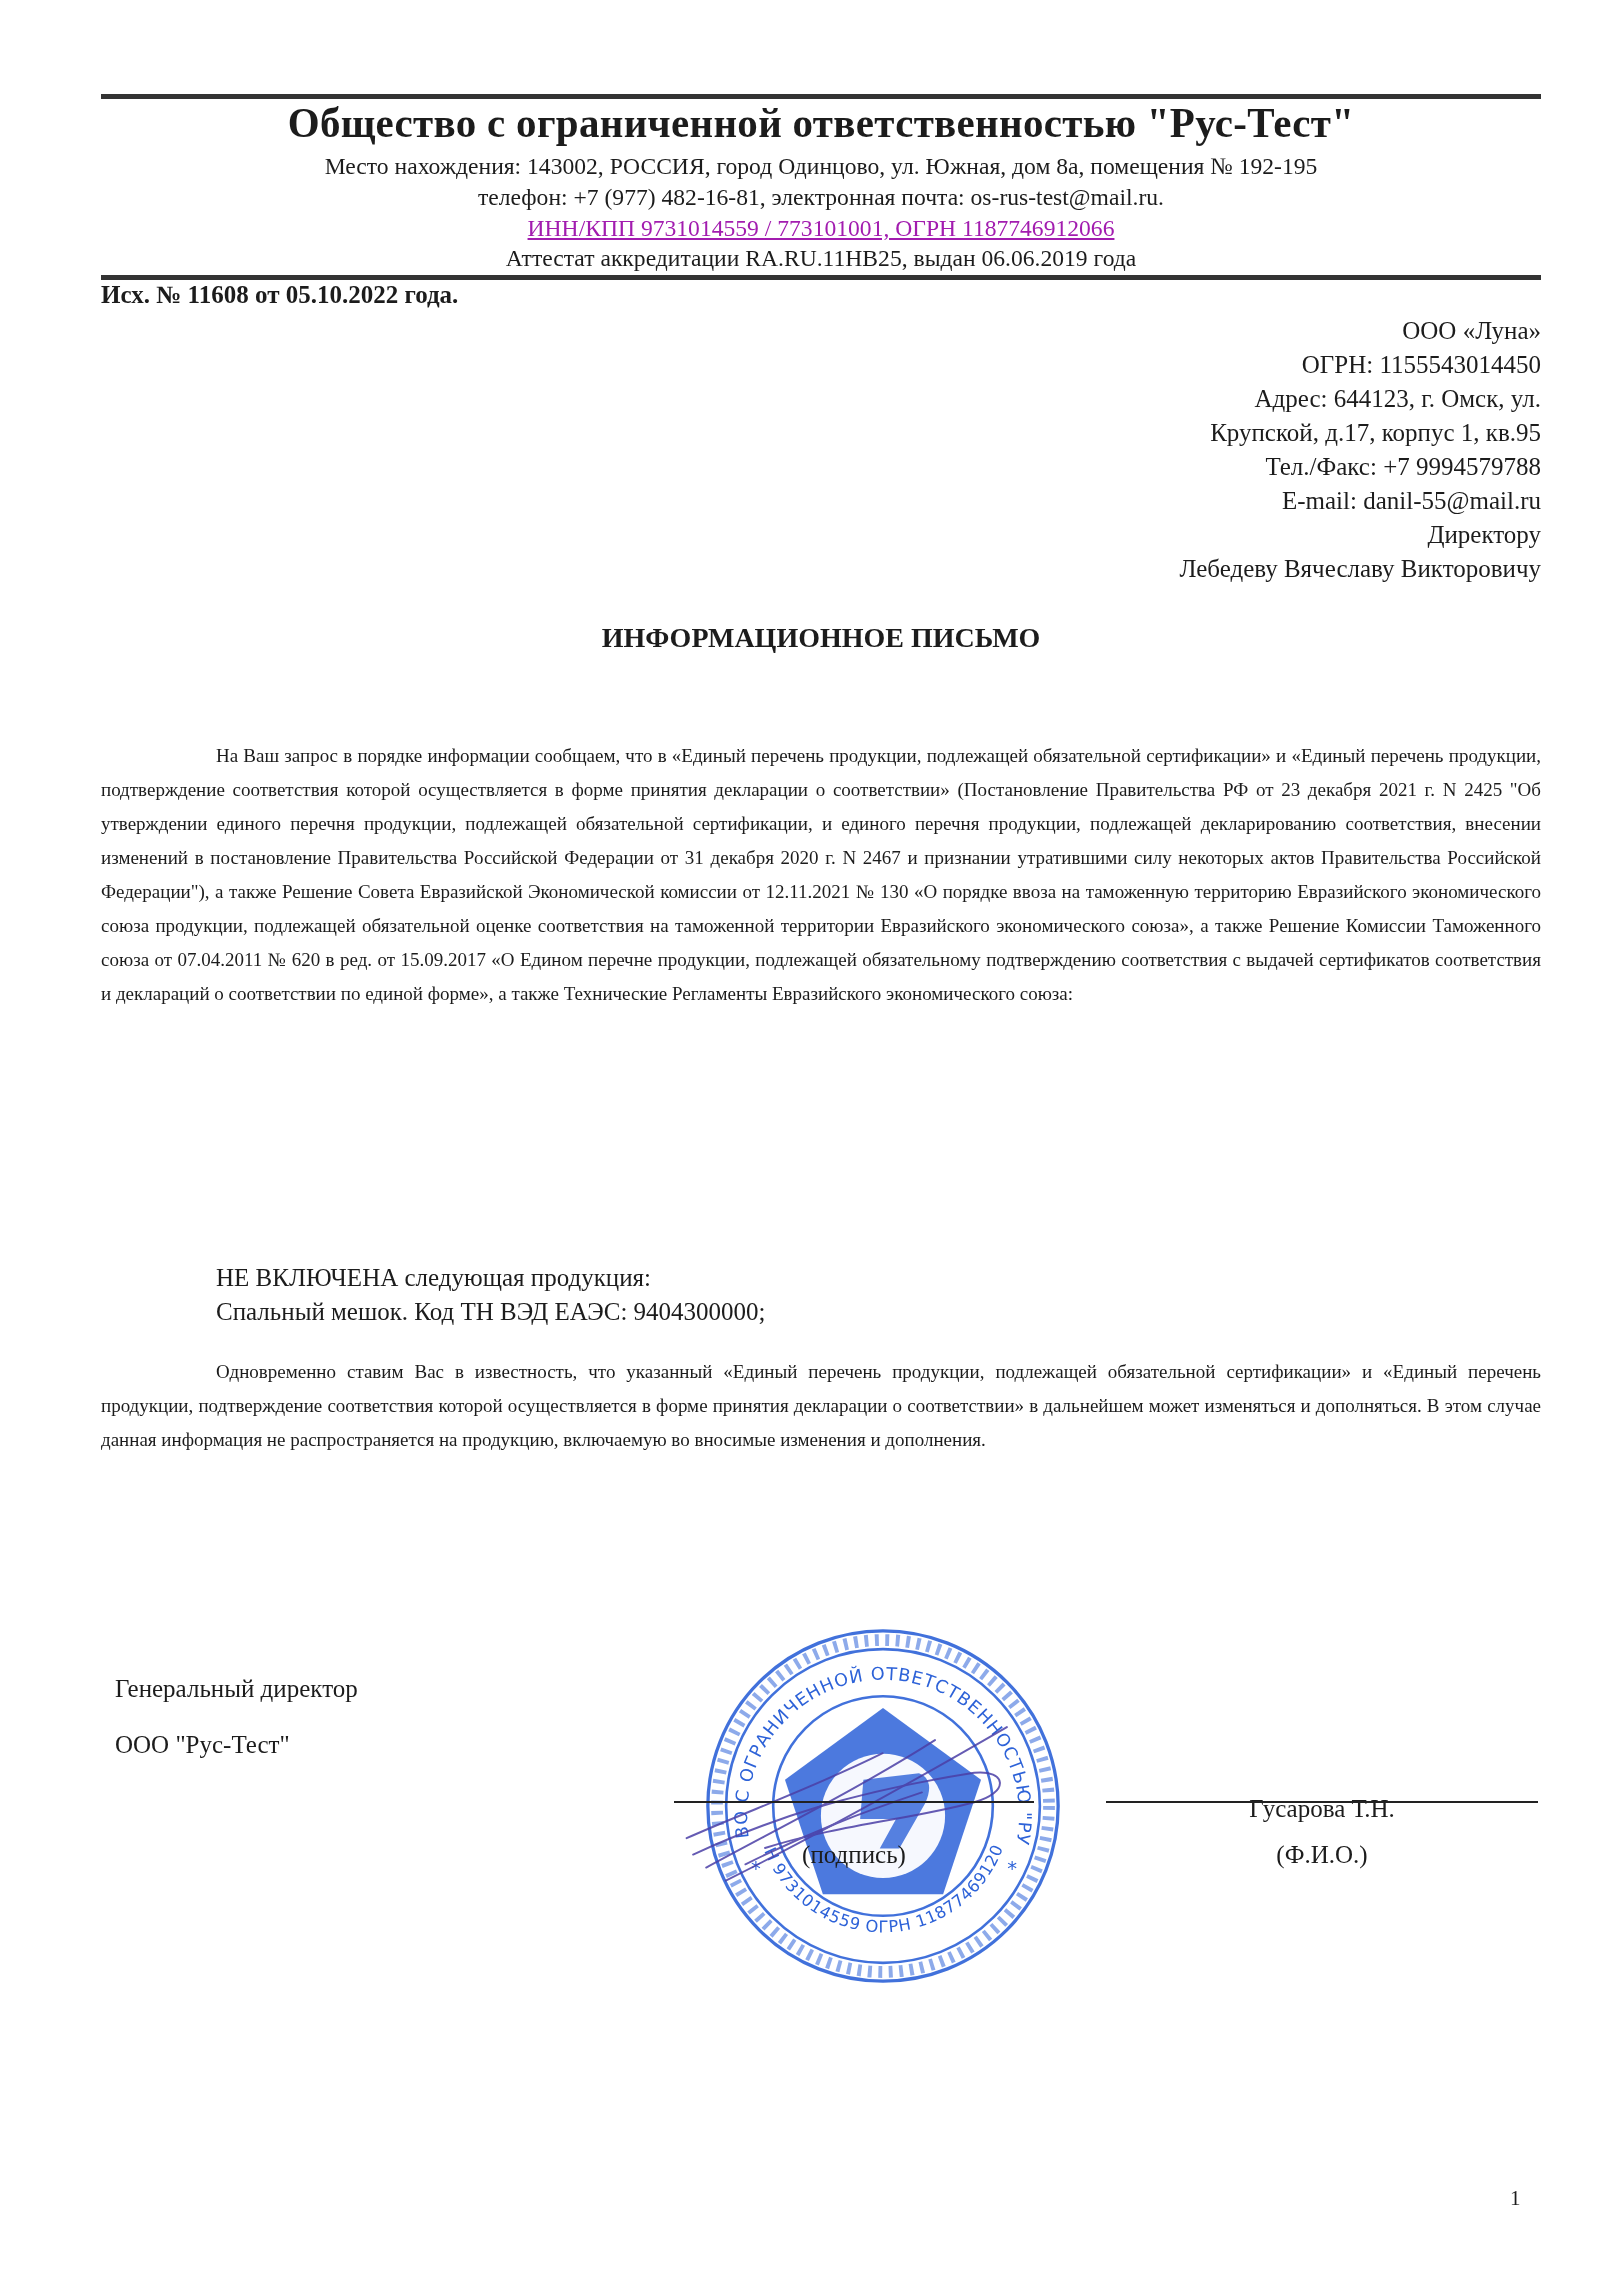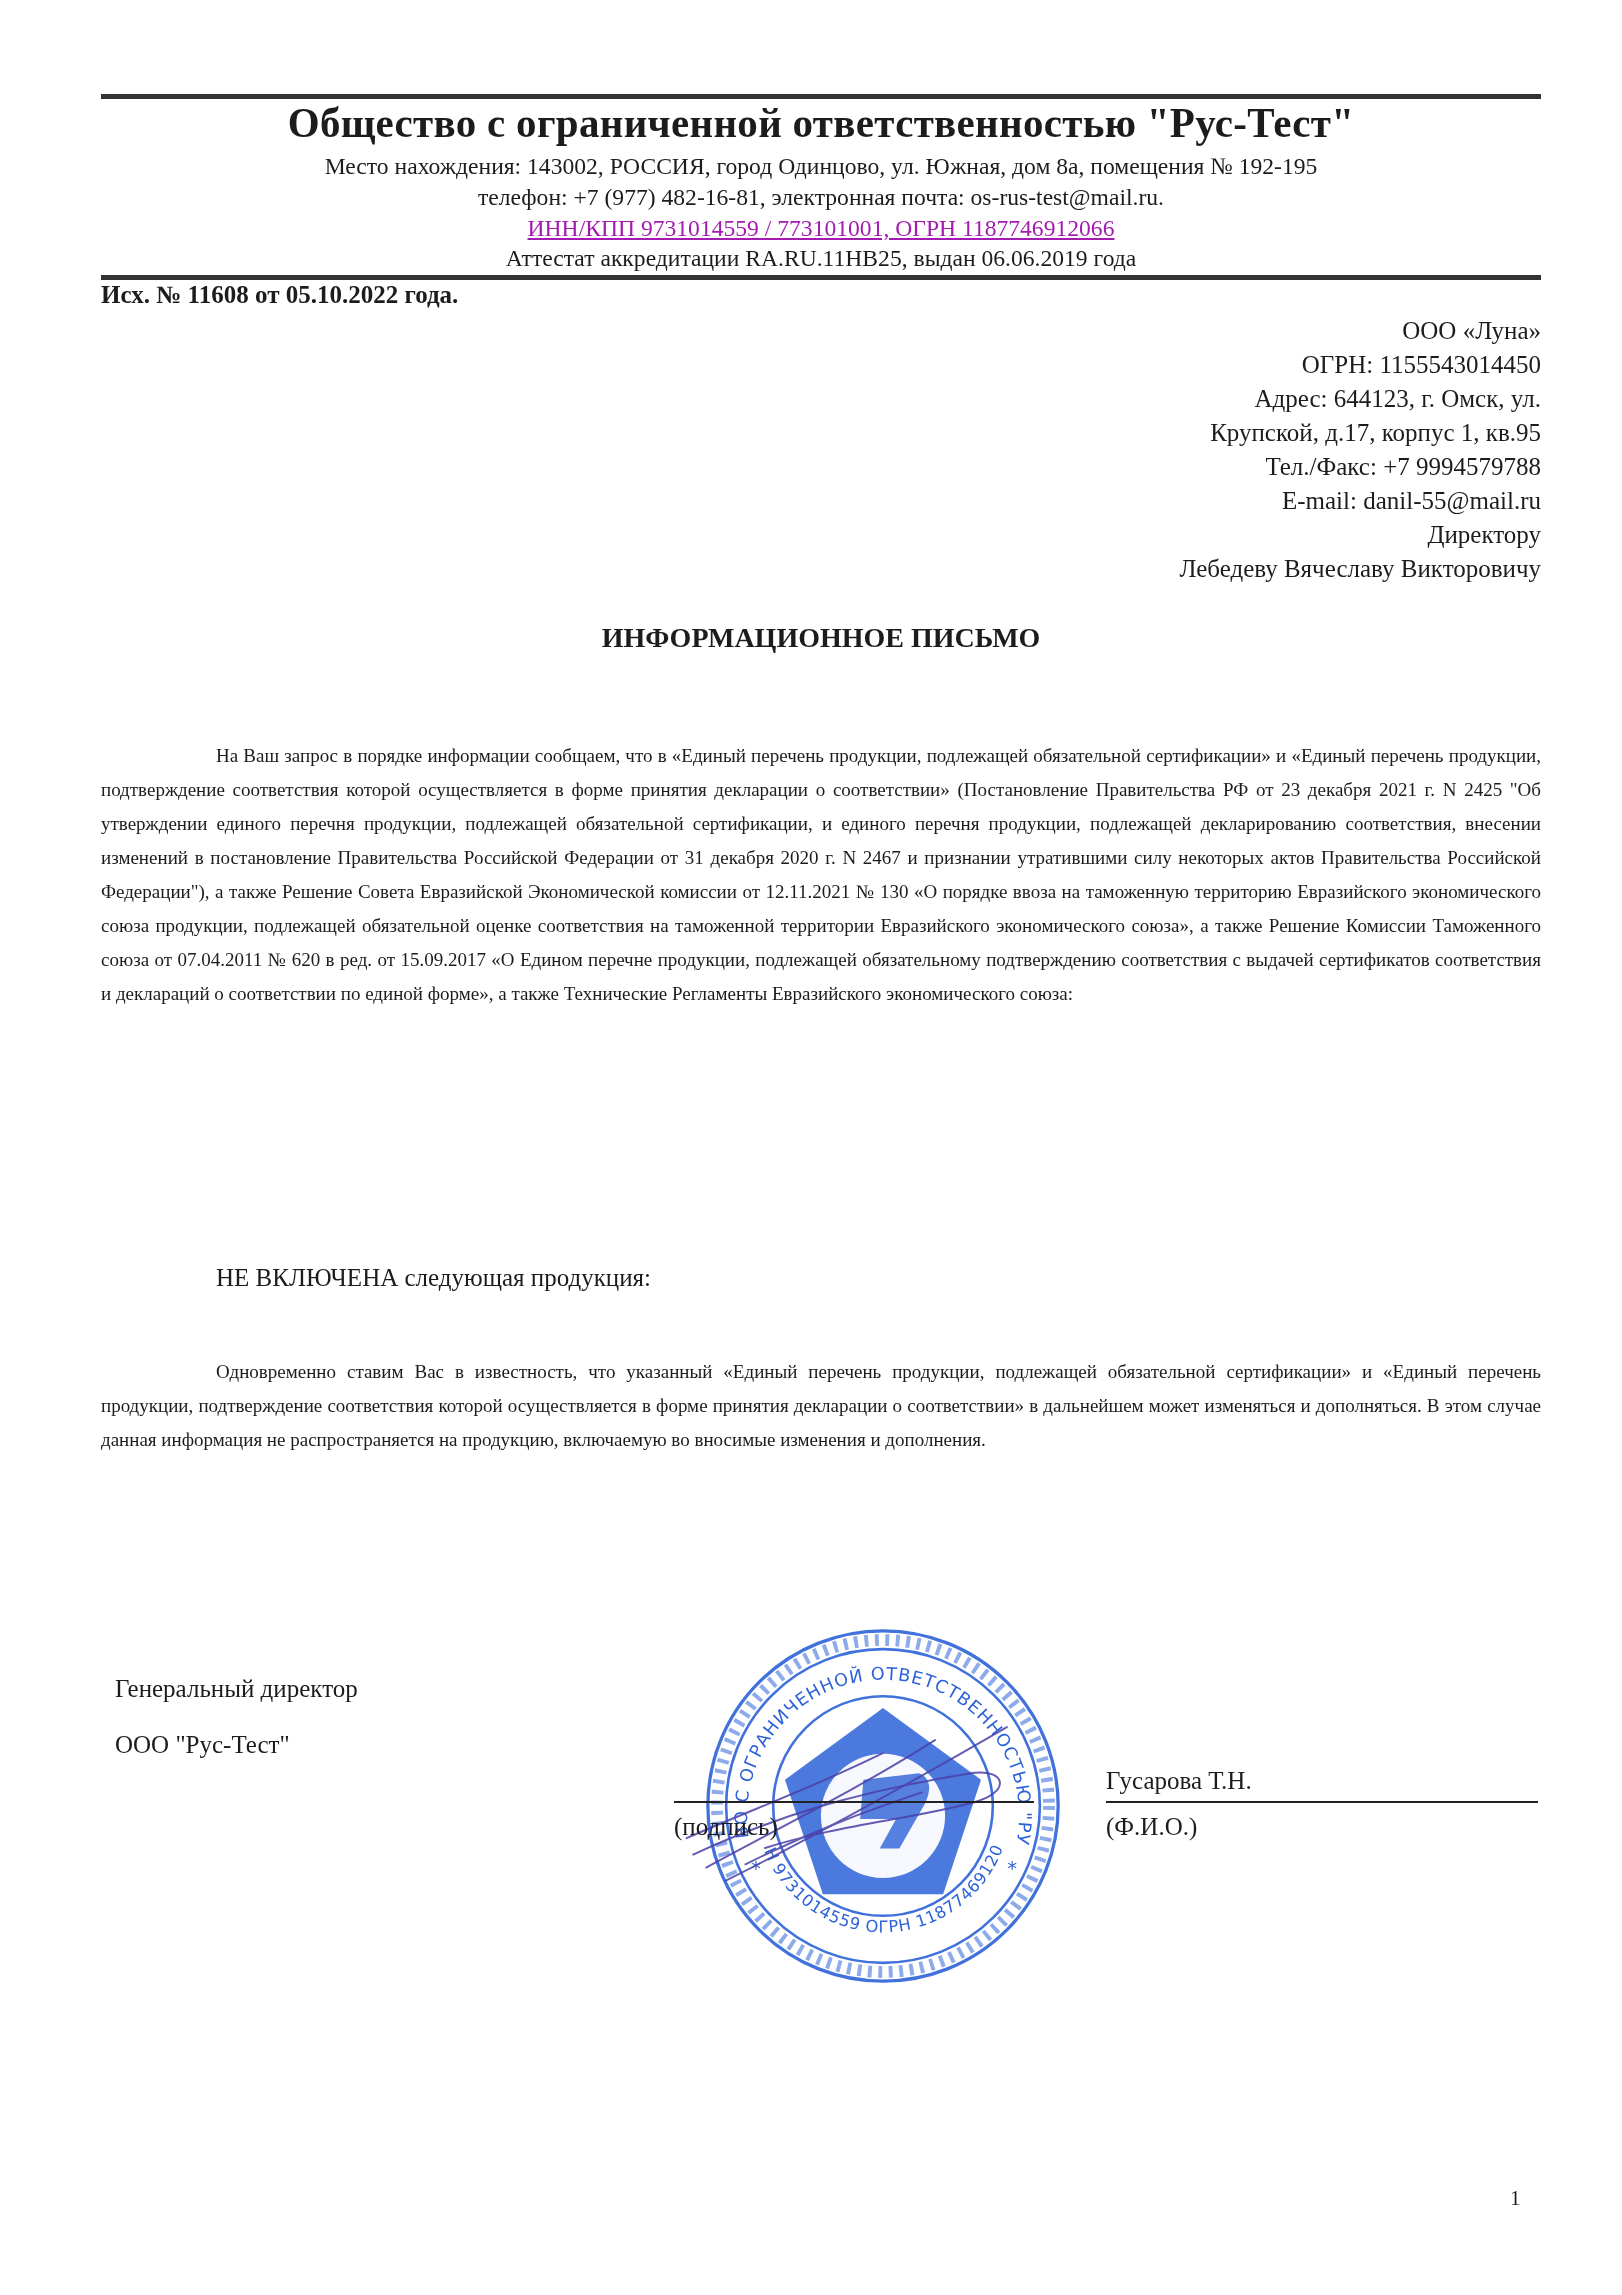--- a/index.html
+++ b/index.html
@@ -13,21 +13,21 @@
   .outgoing { position: absolute; left: 101px; top: 281px; font-size: 25px; font-weight: bold; }
   .recipient { position: absolute; right: 82px; top: 314px; text-align: right; font-size: 25px; line-height: 34px; }
   .doc-title { position: absolute; left: 101px; width: 1440px; top: 622px; text-align: center;
                font-size: 28px; font-weight: bold; }
   .para { position: absolute; left: 101px; width: 1440px; font-size: 19px; line-height: 34px;
           text-align: justify; text-indent: 115px; }
   .list { position: absolute; left: 216px; font-size: 25px; line-height: 34px; }
   .list div { white-space: nowrap; }
   .sig-left { position: absolute; left: 115px; font-size: 25px; }
   .line { position: absolute; height: 2px; background: #222; }
-  .sig-caption { position: absolute; font-size: 25px; text-align: left; }
+  .sig-caption { position: absolute; font-size: 25px; text-align: center; margin-top: 28px; }
   .page-num { position: absolute; left: 1510px; top: 2186px; font-size: 21px; }
   .stamp { position: absolute; left: 700px; top: 1623px; width: 366px; height: 366px; }
   .scribble { position: absolute; left: 667px; top: 1714px; width: 366px; height: 183px; }
 </style>
 </head>
 <body>
 
 <div class="rule" style="top:94px;"></div>
 <div class="hdr-title">Общество с ограниченной ответственностью "Рус-Тест"</div>
 <div class="hdr-line" style="top:152px;">Место нахождения: 143002, РОССИЯ, город Одинцово, ул. Южная, дом 8а, помещения № 192-195</div>
@@ -48,20 +48,21 @@
   <div>Директору</div>
   <div>Лебедеву Вячеславу Викторовичу</div>
 </div>
 
 <div class="doc-title">ИНФОРМАЦИОННОЕ ПИСЬМО</div>
 
 <div class="para" style="top:739px;">На Ваш запрос в порядке информации сообщаем, что в «Единый перечень продукции, подлежащей обязательной сертификации» и «Единый перечень продукции, подтверждение соответствия которой осуществляется в форме принятия декларации о соответствии» (Постановление Правительства РФ от 23 декабря 2021 г. N 2425 "Об утверждении единого перечня продукции, подлежащей обязательной сертификации, и единого перечня продукции, подлежащей декларированию соответствия, внесении изменений в постановление Правительства Российской Федерации от 31 декабря 2020 г. N 2467 и признании утратившими силу некоторых актов Правительства Российской Федерации"), а также Решение Совета Евразийской Экономической комиссии от 12.11.2021 № 130 «О порядке ввоза на таможенную территорию Евразийского экономического союза продукции, подлежащей обязательной оценке соответствия на таможенной территории Евразийского экономического союза», а также Решение Комиссии Таможенного союза от 07.04.2011 № 620 в ред. от 15.09.2017 «О Едином перечне продукции, подлежащей обязательному подтверждению соответствия с выдачей сертификатов соответствия и деклараций о соответствии по единой форме», а также Технические Регламенты Евразийского экономического союза:</div>
 
 <div class="list" style="top:1217px;margin-top:44px;">
   <div>НЕ ВКЛЮЧЕНА следующая продукция:</div>
+  <div>Спальный мешок. Код ТН ВЭД ЕАЭС: 9404300000;</div>
 </div>
 
 <div class="para" style="top:1355px;">Одновременно ставим Вас в известность, что указанный «Единый перечень продукции, подлежащей обязательной сертификации» и «Единый перечень продукции, подтверждение соответствия которой осуществляется в форме принятия декларации о соответствии» в дальнейшем может изменяться и дополняться. В этом случае данная информация не распространяется на продукцию, включаемую во вносимые изменения и дополнения.</div>
 
 <div class="sig-left" style="top:1675px;">Генеральный директор</div>
 <div class="sig-left" style="top:1731px;">ООО "Рус-Тест"</div>
 
 <svg class="stamp" viewBox="0 0 560 560" xmlns="http://www.w3.org/2000/svg">
   <defs>
     <path id="stampArcTop" d="M 75,330 A 208,208 0 1,1 485,330"></path>

